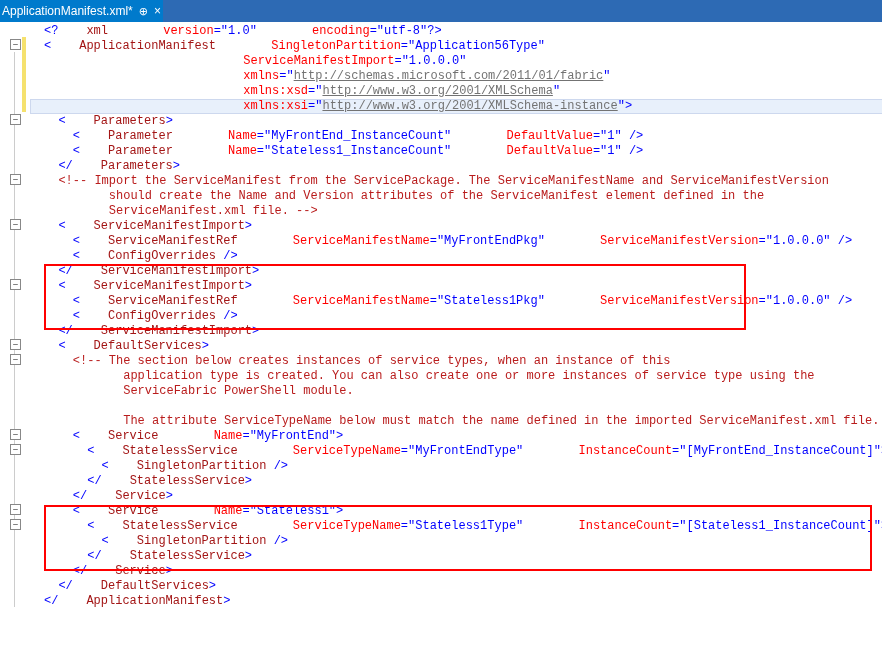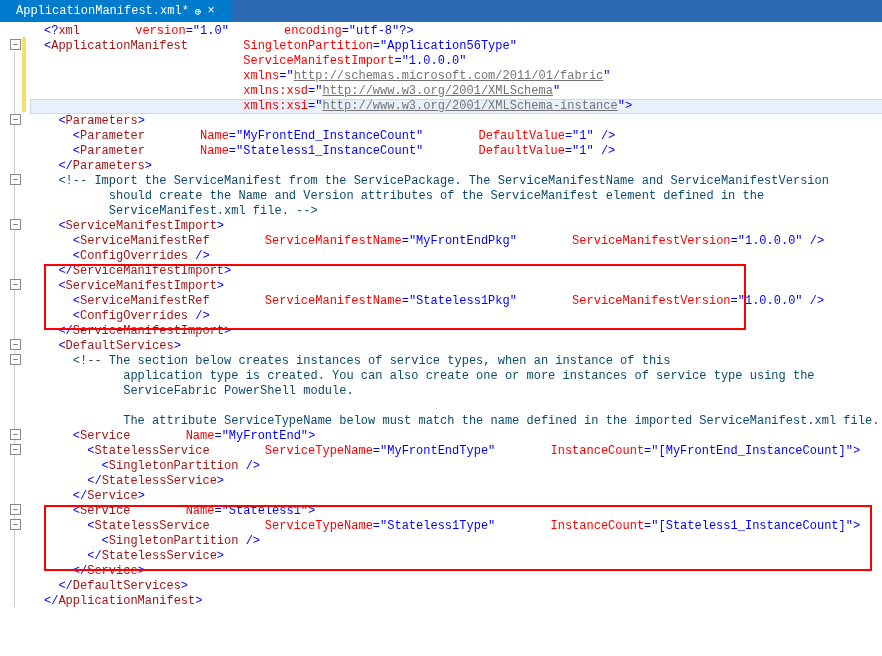--- a/index.html
+++ b/index.html
@@ -12,25 +12,25 @@
 }
 .tab-bar {
   background: #2d6ab4;
   height: 22px;
   display: flex;
   align-items: stretch;
 }
 .tab {
   background: #007acc;
   color: #fff;
-  padding: 2px 16px;
+  padding: 2px 2px;
   display: flex;
   align-items: center;
   gap: 6px;
-  font-family: Liberation Mono, monospace;
+  font-family: Liberation Sans, sans-serif;
   font-size: 12px;
 }
 .tab .pin {
   font-size: 11px;
 }
 .tab .close {
   font-size: 12px;
   cursor: pointer;
 }
 .editor {
@@ -83,24 +83,24 @@
   padding: 2px 0;
   position: relative;
 }
 .line {
   height: 15px;
   white-space: pre;
   line-height: 15px;
   padding-left: 14px;
 }
 .d { color: #0000ff; } 
-.t { color: #a31515; } 
+.t { color: #a31515; margin-left: 28px; } 
 .a { color: #ff0000; margin-left: 48px; } 
 .s { color: #0000ff; } 
-.c { color: #0c4a6e; } 
+.c { color: #b91c1c; } 
 .lnk { color: #737373; text-decoration: underline; }
 .cursor-line {
   background: #e8f0fb;
   box-shadow: inset 0 0 0 1px #cdd8ee;
 }
 .red-box {
   position: absolute;
   border: 2px solid #f00;
   pointer-events: none;
 }

